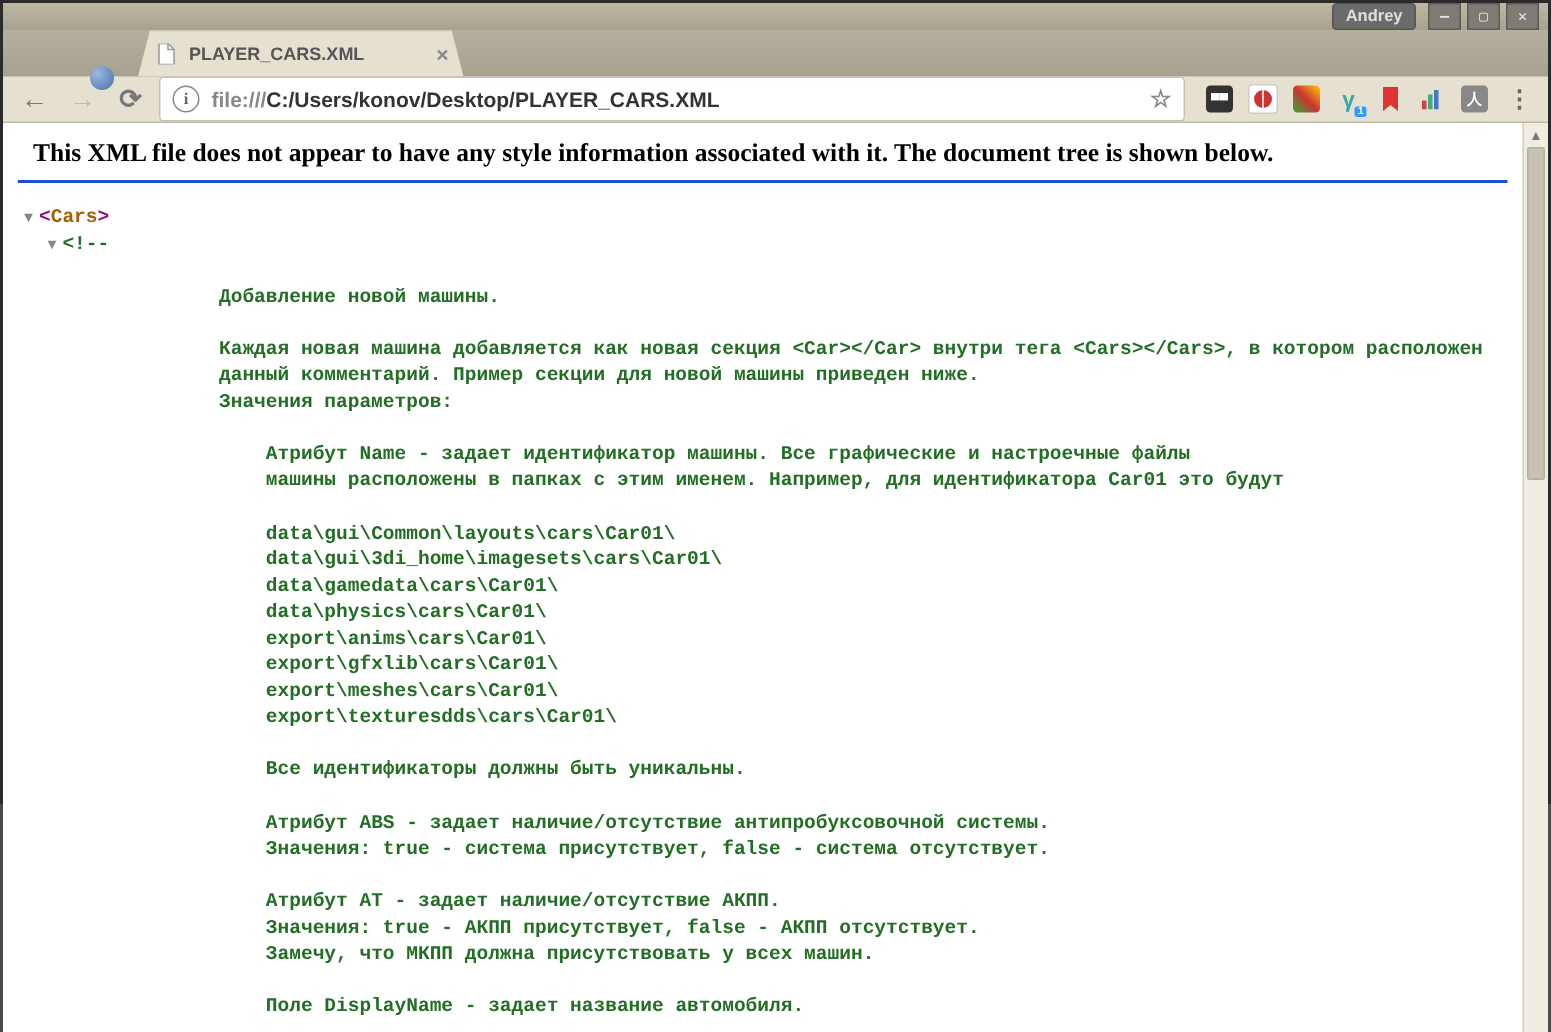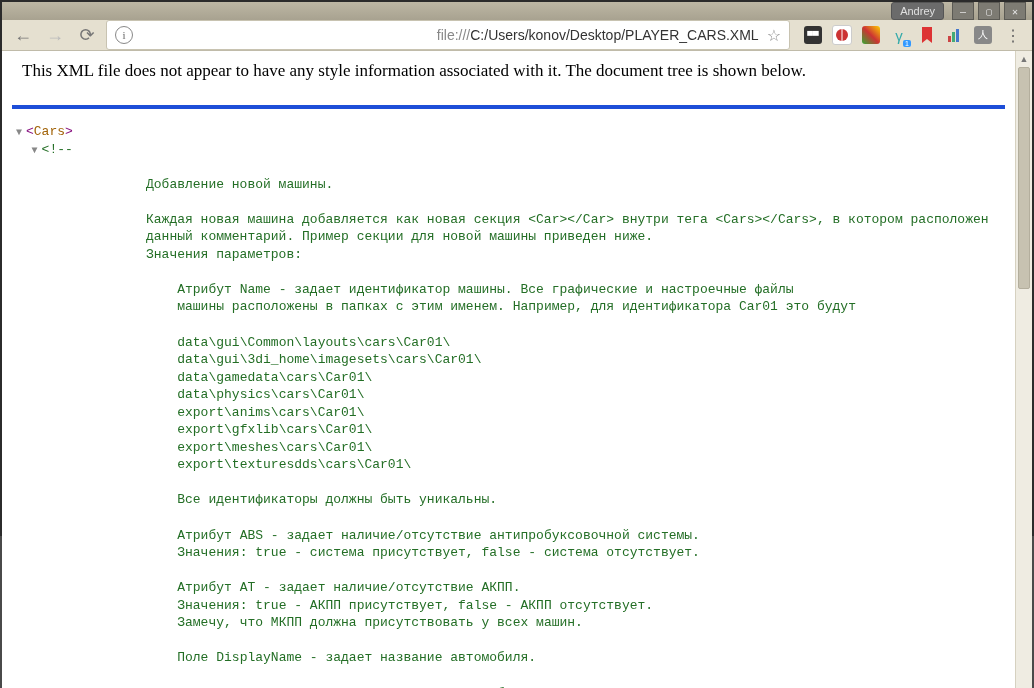--- a/index.html
+++ b/index.html
@@ -12,20 +12,21 @@
     overflow: hidden;
   }
   .outer-border {
     box-sizing: border-box;
     border: 2px solid #2b2b2b;
     width: 1034px;
     height: 536px;
     background: #b8b2a0;
     display: flex;
     flex-direction: column;
+    font-weight: bold;
   }
   .titlebar {
     height: 30px;
     background: linear-gradient(to bottom, #bdb7a4, #a8a290);
     display: flex;
     align-items: center;
     justify-content: flex-end;
     padding: 0 6px;
     gap: 4px;
   }
@@ -132,21 +133,20 @@
     align-items: center;
     justify-content: center;
     font-size: 11px;
     color: #666;
     font-family: serif;
   }
   .url-text {
     flex: 1;
     font-size: 14px;
     color: #333;
-    text-align: right;
   }
   .url-text .fade { color: #888; }
   .star-icon { color: #888; font-size: 16px; }
   .ext-icons {
     display: flex;
     align-items: center;
     gap: 10px;
     padding: 0 4px 0 8px;
   }
   .ext {
@@ -174,22 +174,22 @@
   }
   .page {
     flex: 1;
     overflow: hidden;
     padding: 10px 0 0 0;
   }
   .xml-banner {
     font-family: "Times New Roman", serif;
     font-size: 17px;
     color: #000;
-    padding: 0 10px 24px 10px;
-    border-bottom: 4px solid #1d4ed8;
+    padding: 0 10px 8px 10px;
+    border-bottom: 2px solid #1d4ed8;
     margin: 0 10px 14px 10px;
   }
   .xml-tree {
     font-family: "Consolas", "Courier New", monospace;
     font-size: 13px;
     line-height: 1.35;
     padding-left: 14px;
     white-space: pre;
   }
   .arrow { color: #888; font-size: 10px; display: inline-block; width: 10px; }
@@ -233,20 +233,33 @@
 
 <div class="outer-border">
 
   <div class="titlebar">
     <span class="user-badge">Andrey</span>
     <div class="win-btn">—</div>
     <div class="win-btn">▢</div>
     <div class="win-btn">✕</div>
   </div>
 
+  <div class="tab-strip">
+    <div class="app-icon"></div>
+    <div class="browser-tab">
+      <span class="favicon">
+        <svg width="12" height="14" viewBox="0 0 12 14">
+            <path d="M1 0h6l4 4v10H1z" fill="#fff" stroke="#999"></path>
+            <path d="M7 0v4h4" fill="none" stroke="#999"></path>
+          </svg>
+      </span>
+      <span class="tab-title">PLAYER_CARS.XML</span>
+      <span class="tab-close">×</span>
+    </div>
+  </div>
 
   <div class="toolbar">
     <div class="nav-arrow">←</div>
     <div class="nav-arrow" style="color:#bbb">→</div>
     <div class="nav-arrow">⟳</div>
     <div class="omnibox">
       <span class="info-icon">i</span>
       <span class="url-text"><span class="fade">file:///</span><span>C:/Users/konov/Desktop/PLAYER_CARS.XML</span></span>
       <span class="star-icon">☆</span>
     </div>

